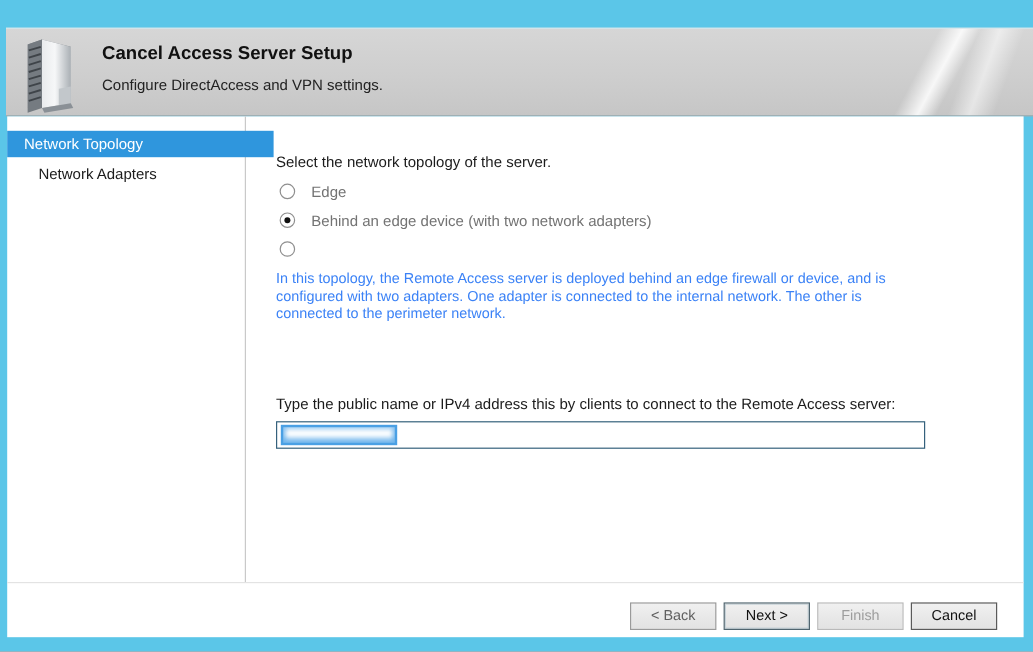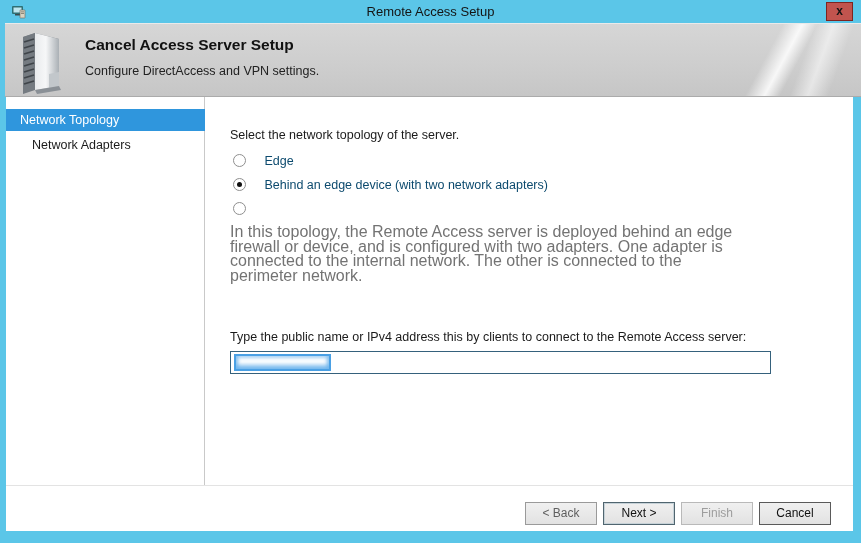--- a/index.html
+++ b/index.html
@@ -44,42 +44,42 @@
     position:absolute; left:80px; top:12px;
     font-size:15.5px; font-weight:bold; color:#111;
   }
   .header-subtitle{
     position:absolute; left:80px; top:40px;
     font-size:12.5px; color:#222;
   }
   
   .panel{ position:absolute; left:6px; top:97px; width:847px; height:434px; background:#ffffff; }
   .sidebar{ position:absolute; left:0; top:0; width:199px; height:388px; border-right:1px solid #c9c9c9; }
-  .side-item{ position:absolute; left:0; width:199px; height:22px; line-height:22px;
+  .side-item{ position:absolute; left:0; width:222px; height:22px; line-height:22px;
     font-size:12.5px; padding-left:14px; color:#1b1b1b; cursor:pointer; }
   .side-item.selected{ background:#2f96dd; color:#ffffff; }
   .side-item.i0{ top:12px; }
   .side-item.i1{ top:37px;padding-left:26px; }
   
   .main{ position:absolute; left:200px; top:0; width:647px; height:434px; }
   .prompt{ position:absolute; left:24px; top:31px; font-size:12.5px; color:#1b1b1b; }
   .opt-row{ position:absolute; left:27px; height:16px; cursor:pointer; }
   .opt-row.o0{ top:54px; } .opt-row.o1{ top:78px; } .opt-row.o2{ top:102px; }
   .radio{
     display:inline-block; width:13px; height:13px; border:1px solid #8f8f8f; border-radius:50%;
     background:#fff; vertical-align:middle; position:relative;
   }
   .radio.checked::after{
     content:""; position:absolute; left:3px; top:3px; width:5px; height:5px;
     border-radius:50%; background:#111;
   }
-  .opt-label{ font-size:12.5px; color:#0c4a6e; margin-left:14px; vertical-align:middle; }
+  .opt-label{ font-size:12.5px; color:#737373; margin-left:9px; vertical-align:middle; }
   .description{
     position:absolute; left:24px; top:128px; width:512px;
-    font-size:16px; line-height:14.5px; color:#737373;
+    font-size:12px; line-height:14.5px; color:#3b82f6;
   }
   .public-label{ position:absolute; left:24px; top:233px; font-size:12.5px; color:#1b1b1b; }
   .public-input{
     position:absolute; left:24px; top:254px; width:541px; height:23px;
     border:1px solid #35617c; background:#fff; font-size:12.5px;
     padding:2px 4px; outline:none; font-family:"Liberation Sans", sans-serif;
   }
   .redacted-selection{
     position:absolute; left:28px; top:257px; width:97px; height:17px;
     border:2px solid #4aa0e4; background:#fff;
@@ -99,32 +99,20 @@
   .btn.back{ left:525px; color:#5f5f5f; }
   .btn.next{ left:603px; border:1px solid #50656f; box-shadow:0 0 0 1px #c6d2d8 inset; }
   .btn.finish{ left:681px; color:#9d9d9d; border-color:#b9b9b9; cursor:default; }
   .btn.cancel{ left:759px; border:1px solid #5a5a5a; }
 </style>
 </head>
 <body>
 
 <div class="window">
 
-  <div class="titlebar">
-    <div class="titlebar-title">Remote Access Setup</div>
-    <svg class="app-icon" viewBox="0 0 16 16">
-      <rect x="1" y="2" width="11" height="8" rx="1" fill="#2e6f74"></rect>
-      <rect x="2.5" y="3.5" width="8" height="5" fill="#bfe6ee"></rect>
-      <rect x="4" y="10" width="5" height="1.5" fill="#3c4a4d"></rect>
-      <rect x="9" y="6" width="5" height="8" rx="0.5" fill="#d8d3c2" stroke="#6c675a" stroke-width="0.6"></rect>
-      <rect x="10" y="7.5" width="3" height="0.8" fill="#7a7567"></rect>
-      <rect x="10" y="9" width="3" height="0.8" fill="#7a7567"></rect>
-    </svg>
-    <div class="close-btn">x</div>
-  </div>
 
   <div class="header">
     <div class="streak1"></div>
     <div class="streak2"></div>
     <svg class="server-icon" viewBox="0 0 54 70">
       <defs>
         <linearGradient id="front" x1="0" y1="0" x2="1" y2="0">
           <stop offset="0" stop-color="#e9ebed"></stop>
           <stop offset="0.45" stop-color="#f6f7f8"></stop>
           <stop offset="1" stop-color="#aab0b5"></stop>

